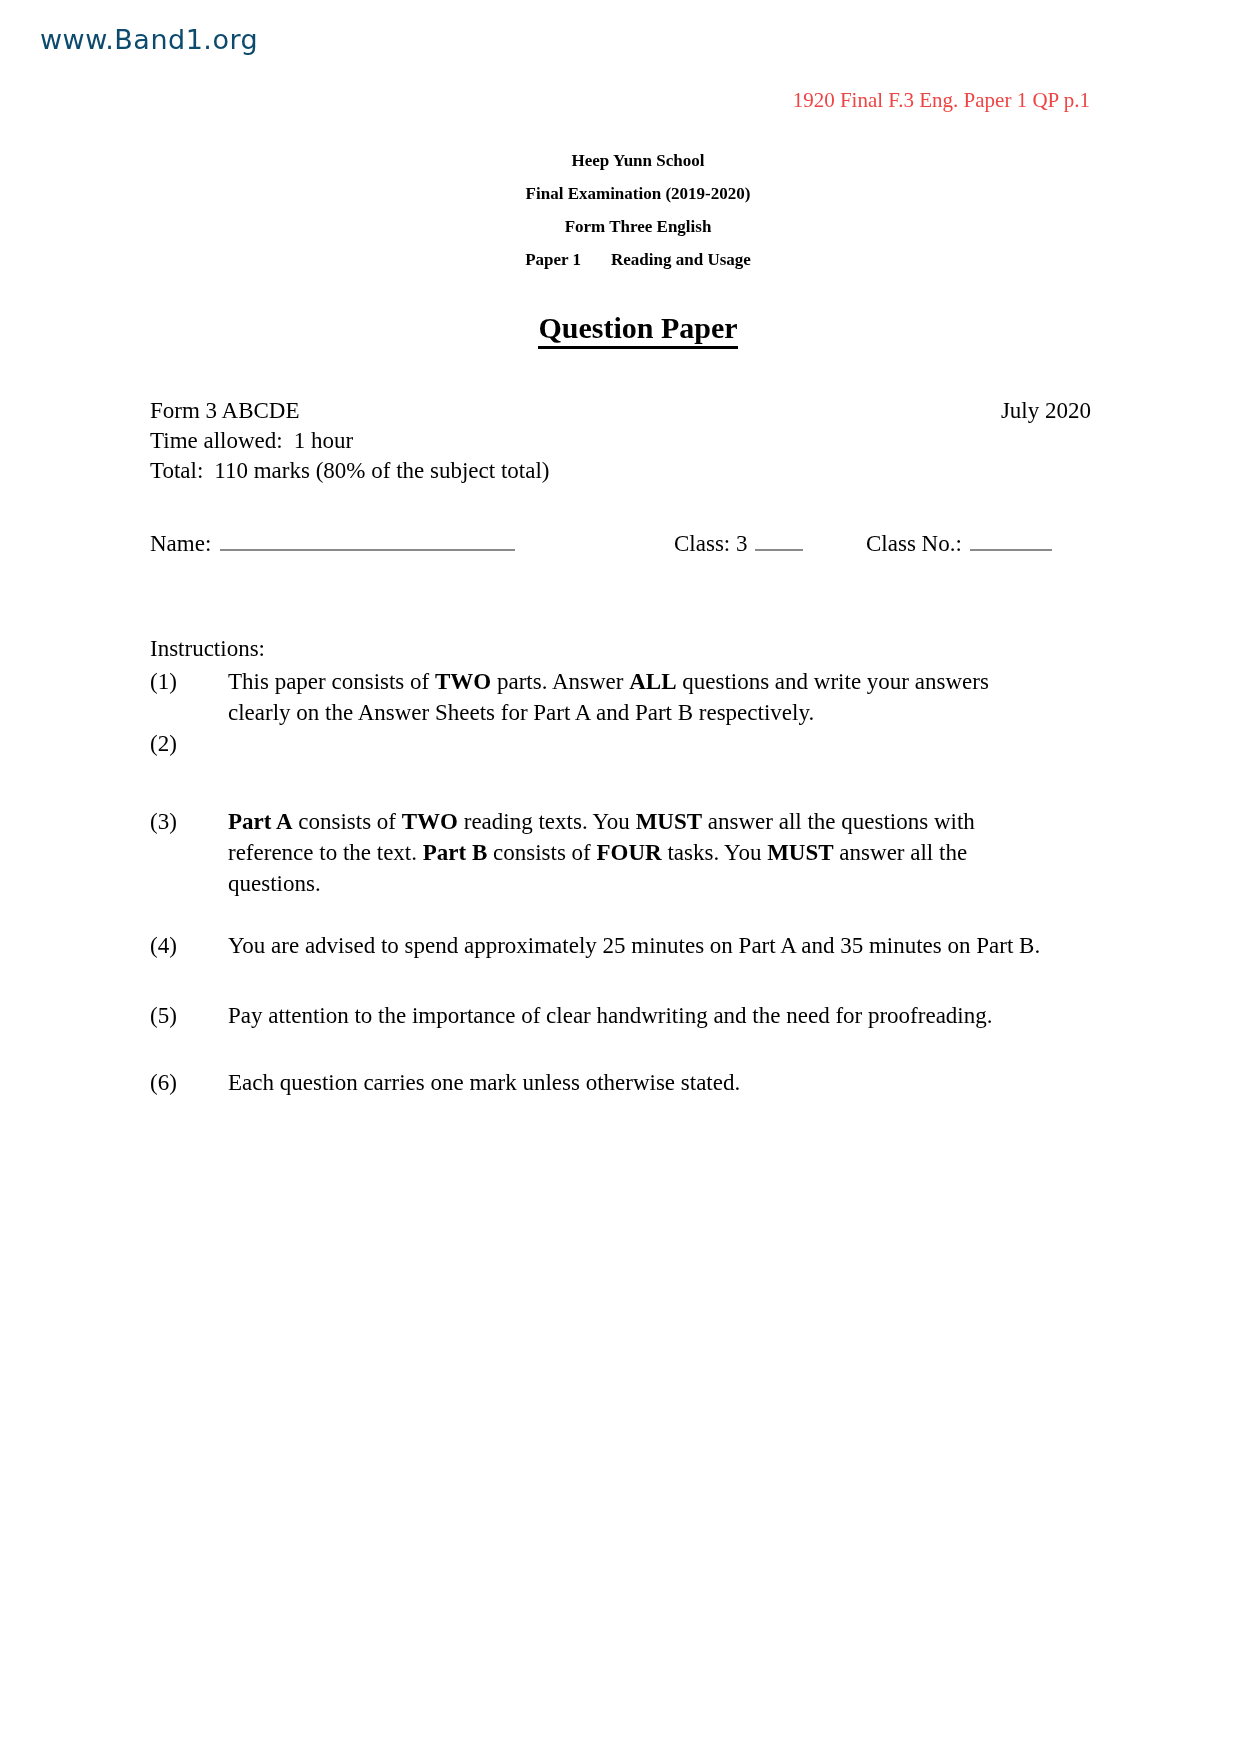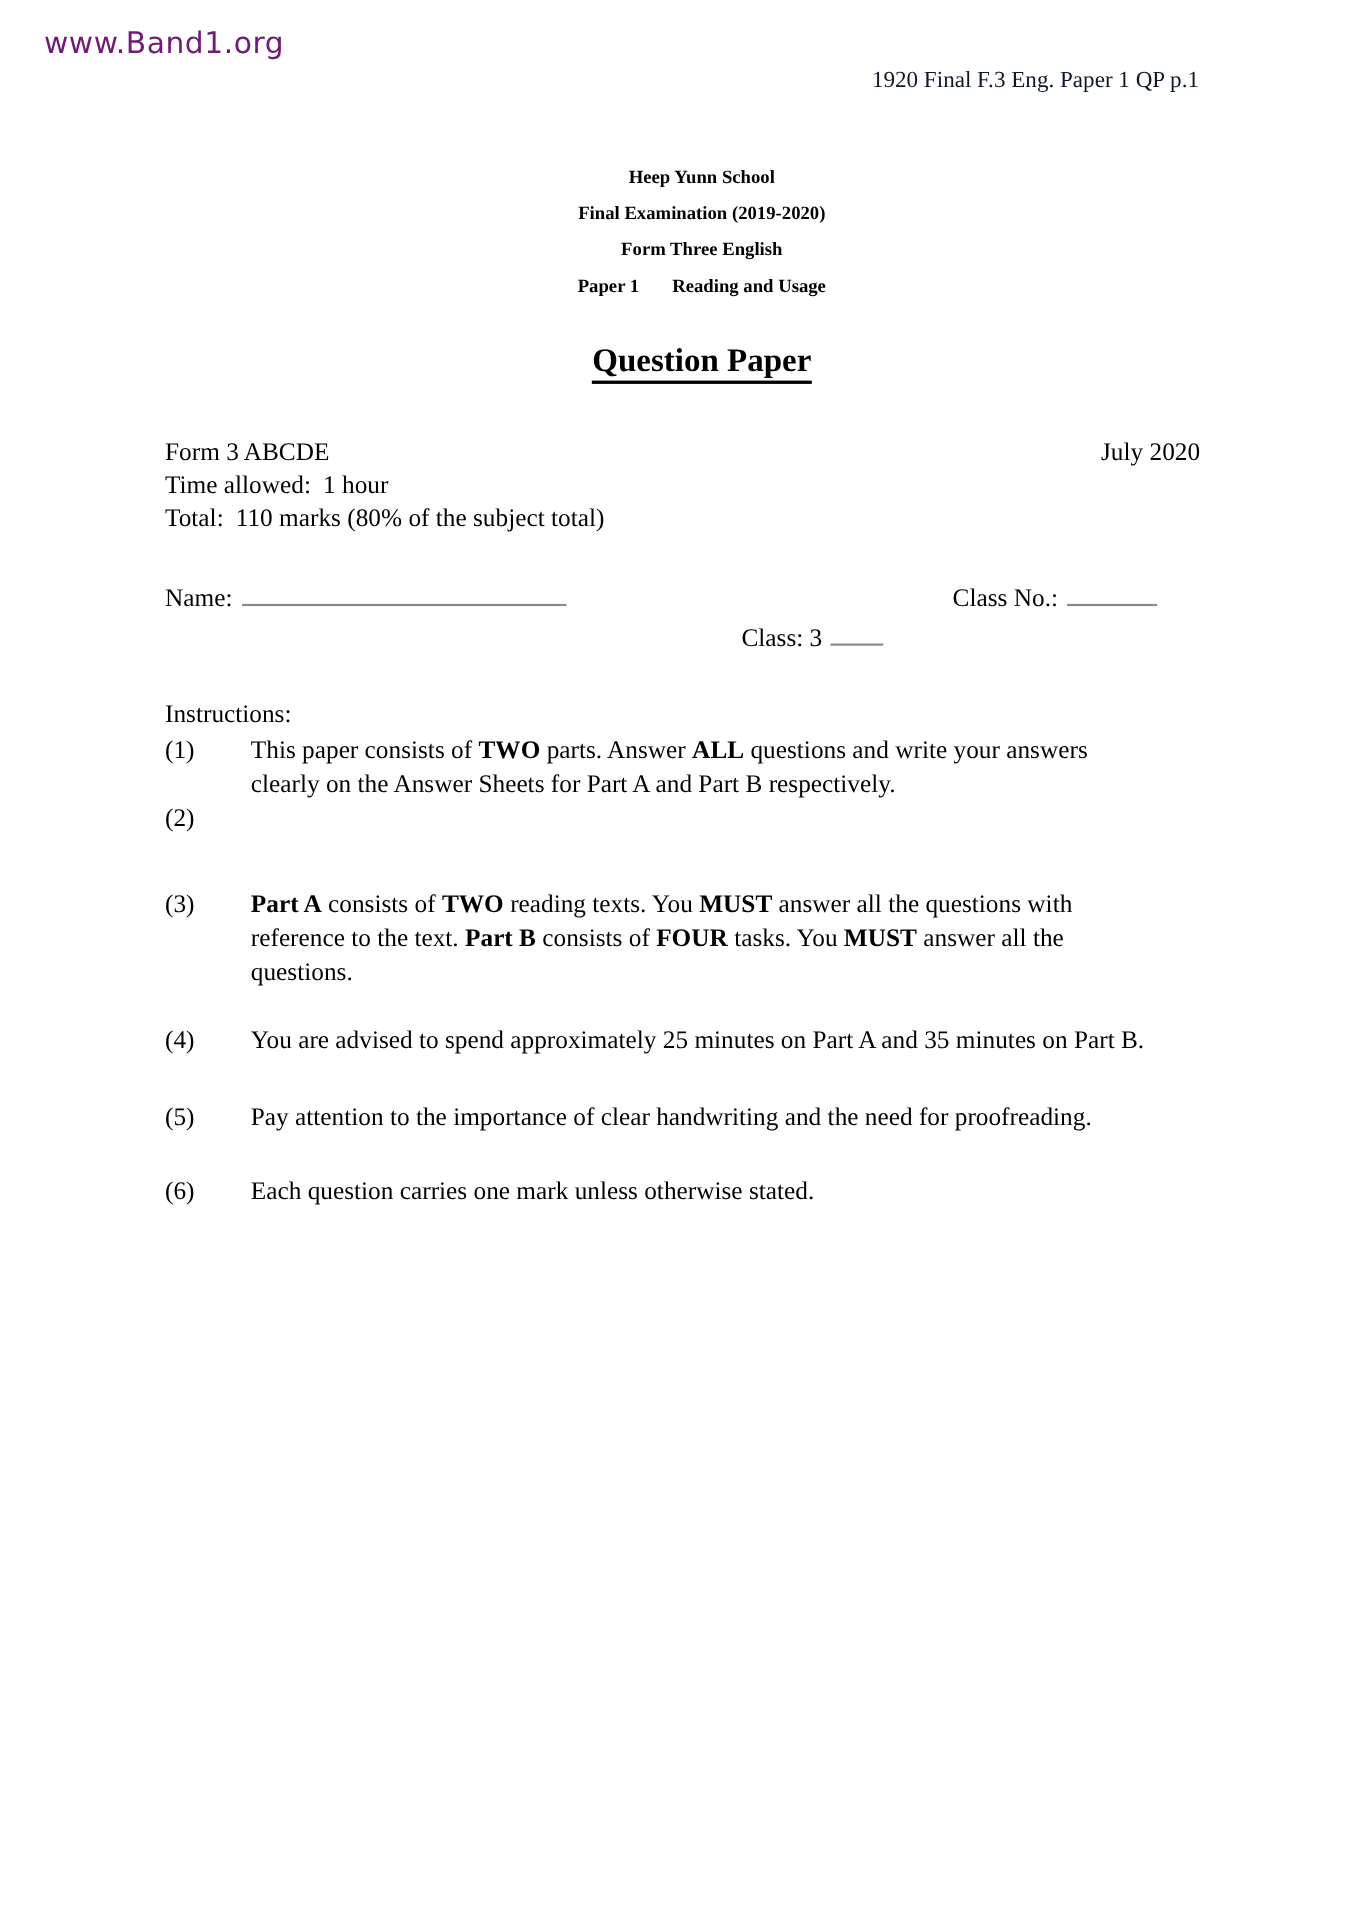--- a/index.html
+++ b/index.html
@@ -9,25 +9,25 @@
     position: relative;
     font-family: "Liberation Serif", "DejaVu Serif", serif;
     color: #000000;
     overflow: hidden;
   }
   .page { position: absolute; inset: 0; background: #ffffff; }
 
   .watermark {
     position: absolute; left: 40px; top: 24px;
     font-family: "DejaVu Sans", "Liberation Sans", sans-serif;
-    font-size: 27px; color: #701a75; letter-spacing: 0.5px;
+    font-size: 27px; color: #0c4a6e; letter-spacing: 0.5px;
   }
   .page-ref {
-    position: absolute; right: 150px; top: 60px;
-    font-size: 21px; color: #0f172a;
+    position: absolute; right: 150px; top: 88px;
+    font-size: 21px; color: #ef4444;
   }
 
   .title-block {
     position: absolute; left: 150px; top: 144px; width: 976px;
     text-align: center; font-weight: bold; font-size: 17px; line-height: 33px;
   }
   .paper-line { display: inline-flex; gap: 30px; }
 
   .doc-title-wrap {
     position: absolute; left: 150px; top: 311px; width: 976px; text-align: center;
@@ -110,21 +110,21 @@
     <div class="info-row">
       <span>Total:</span>
       <span class="label-gap">110 marks (80% of the subject total)</span>
     </div>
   </div>
 
   <div class="name-row">
     <span class="field-group" style="left:0;">
       <span>Name:</span><span class="blank name-blank"></span>
     </span>
-    <span class="field-group" style="left:524px;margin-top:36px;">
+    <span class="field-group" style="left:524px;">
       <span>Class:</span>
       <span>3</span><span class="blank class-blank"></span>
     </span>
     <span class="field-group" style="left:716px;">
       <span>Class No.:</span><span class="blank classno-blank"></span>
     </span>
   </div>
 
   <div class="instructions">
     <div class="instructions-heading">Instructions:</div>

